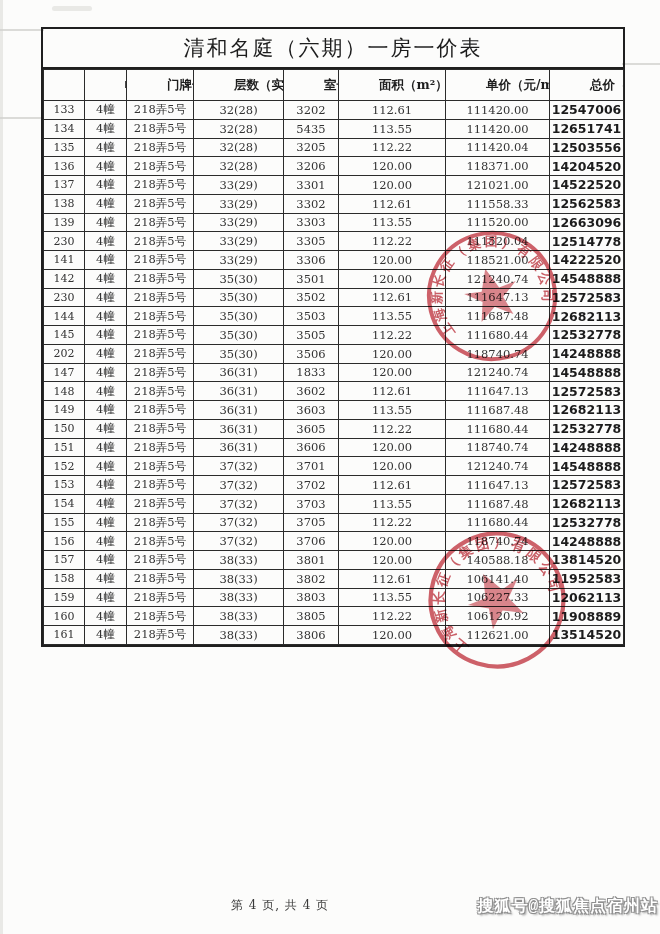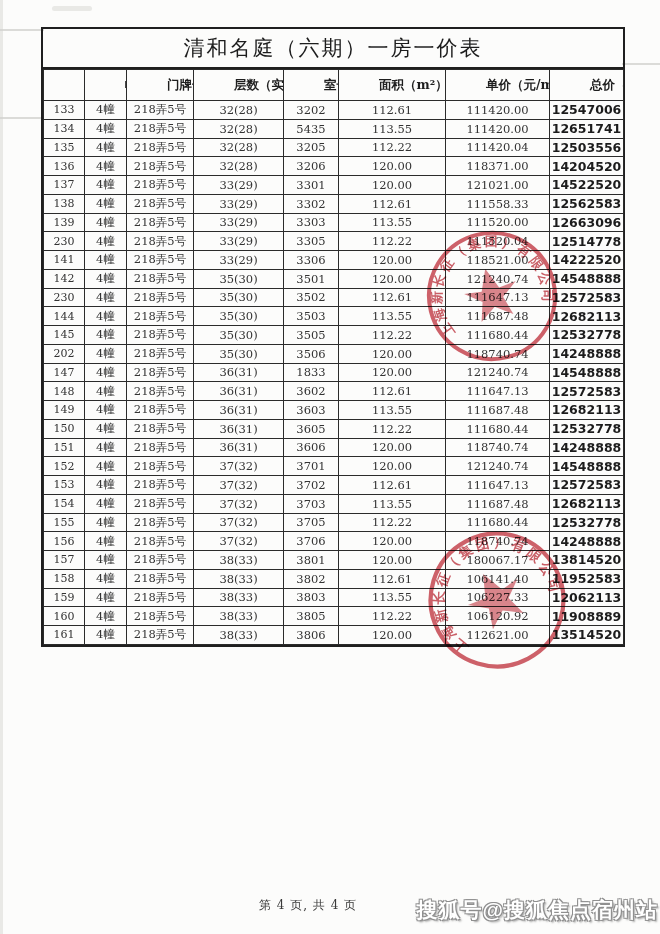--- a/index.html
+++ b/index.html
@@ -42,26 +42,26 @@
 
   
   .stamp{position:absolute;mix-blend-mode:multiply;opacity:.8;}
   .seal-ring{fill:none;stroke:#c43a46;stroke-width:4;}
   .seal-star{fill:#c94e57;fill-opacity:.85;}
   .seal-text{fill:#bf3742;font-size:13px;font-weight:600;
     font-family:"DejaVu Serif",serif;letter-spacing:1px;}
 
   .footer{
     position:absolute;left:0;top:897px;width:560px;text-align:center;
-    font-size:12px;color:#3a3a3a;letter-spacing:1px;margin-left:28px;
+    font-size:12px;color:#3a3a3a;letter-spacing:1px;
   }
   .watermark{
     position:absolute;right:2px;top:896px;
-    font-family:Liberation Sans, sans-serif;
-    font-size:21px;font-weight:bold;letter-spacing:1px;
+    font-family:Liberation Mono, monospace;
+    font-size:16px;font-weight:bold;letter-spacing:1px;
     color:#ffffff;
     text-shadow:-1px -1px 0 #8f8f8f,1px -1px 0 #8f8f8f,-1px 1px 0 #8f8f8f,
                  1px 1px 0 #8f8f8f,2px 2px 2px rgba(110,110,110,.65);
   }
 </style>
 </head>
 <body>
 
 <div class="page">
 
@@ -337,21 +337,21 @@
             <td class="c6">118740.74</td>
             <td class="c7">14248888</td>
           </tr>
           <tr>
             <td class="c0">157</td>
             <td class="c1">4幢</td>
             <td class="c2">218弄5号</td>
             <td class="c3">38(33)</td>
             <td class="c4">3801</td>
             <td class="c5">120.00</td>
-            <td class="c6">180067.17</td>
+            <td class="c6">140588.18</td>
             <td class="c7">13814520</td>
           </tr>
           <tr>
             <td class="c0">158</td>
             <td class="c1">4幢</td>
             <td class="c2">218弄5号</td>
             <td class="c3">38(33)</td>
             <td class="c4">3802</td>
             <td class="c5">112.61</td>
             <td class="c6">106141.40</td>

